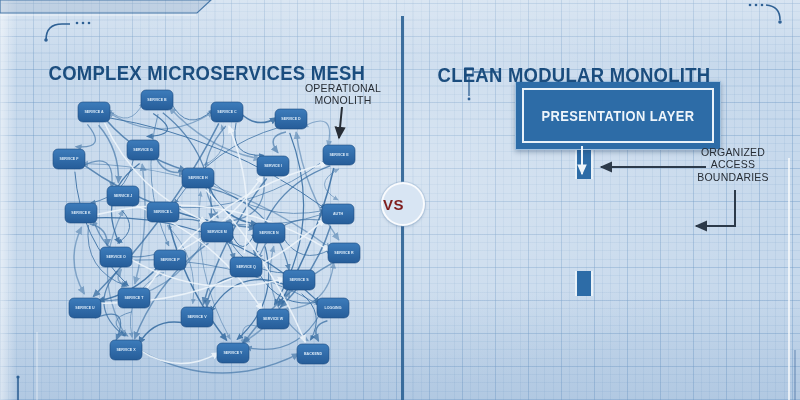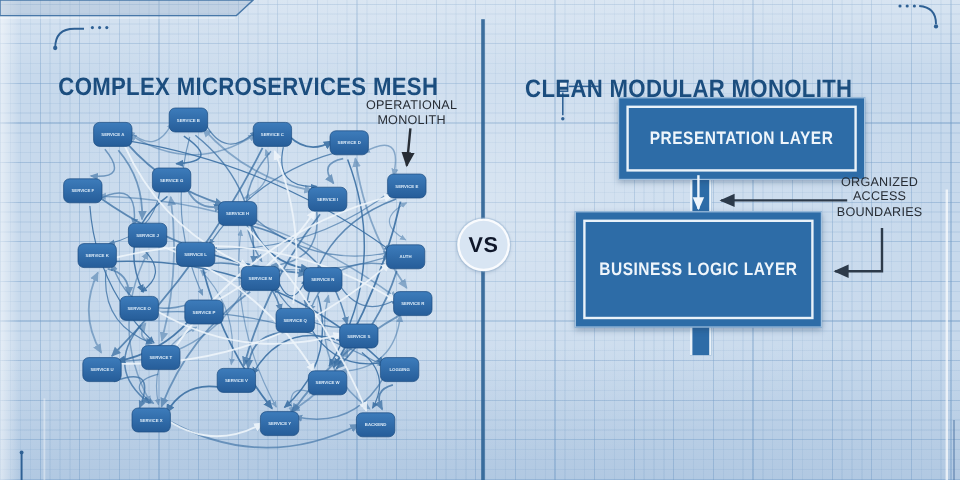--- a/index.html
+++ b/index.html
@@ -19,22 +19,22 @@
   .divider{position:absolute;left:401px;top:16px;width:3px;height:384px;background:#2f6496;opacity:.92;z-index:2;}
   .scene-svg{position:absolute;left:0;top:0;z-index:5;pointer-events:none;}
   .panel-title{position:absolute;z-index:6;text-align:center;color:#1b4d7e;font-weight:bold;font-size:21px;white-space:nowrap;margin-top:28px;}
   .panel-title span{display:inline-block;transform:scaleX(0.88);letter-spacing:0.3px;}
   .title-left{left:17px;top:33px;width:380px;}
   .title-right{left:384px;top:35px;width:380px;}
   .vs-badge{
     position:absolute;left:381px;top:182px;width:44px;height:44px;border-radius:50%;
     background:#d8e5f3;border:2px solid rgba(255,255,255,0.85);
     box-shadow:0 0 0 1px rgba(150,180,210,0.4), 0 1px 3px rgba(40,70,110,0.25);
-    display:flex;align-items:center;justify-content:center;z-index:6;box-sizing:border-box;
-    color:#0f172a;font-weight:bold;font-size:18px;letter-spacing:.5px;
+    display:flex;align-items:center;z-index:6;box-sizing:border-box;
+    color:#7f1d1d;font-weight:bold;font-size:15px;letter-spacing:.5px;
   }
   .layer-box{
     position:absolute;left:479px;width:206px;background:#2d6ca7;z-index:4;box-sizing:border-box;
     border:1px solid rgba(200,222,242,0.75);
     box-shadow:0 2px 5px rgba(25,55,90,0.35);
     display:flex;align-items:center;justify-content:center;
   }
   .layer-box::after{content:"";position:absolute;inset:6px;border:2px solid #e9f2f9;pointer-events:none;}
   .layer-label{color:#eef5fb;font-weight:bold;font-size:15px;white-space:nowrap;display:inline-block;transform:scaleX(0.86);letter-spacing:0.5px;}
   .box-presentation{top:81px;height:69px;margin-left:36px;}
@@ -275,23 +275,20 @@
   <div class="vs-badge">
     <span>VS</span>
   </div>
 
   <div class="connector connector-1"></div>
   <div class="connector connector-2"></div>
 
   <div class="layer-box box-presentation">
     <span class="layer-label">PRESENTATION LAYER</span>
   </div>
-  <div class="layer-box box-business">
-    <span class="layer-label">BUSINESS LOGIC LAYER</span>
-  </div>
 
   <div class="annotation annotation-overhead">
     <div>OPERATIONAL</div>
     <div>MONOLITH</div>
   </div>
   <div class="annotation annotation-boundaries">
     <div>ORGANIZED</div>
     <div>ACCESS</div>
     <div>BOUNDARIES</div>
   </div>

